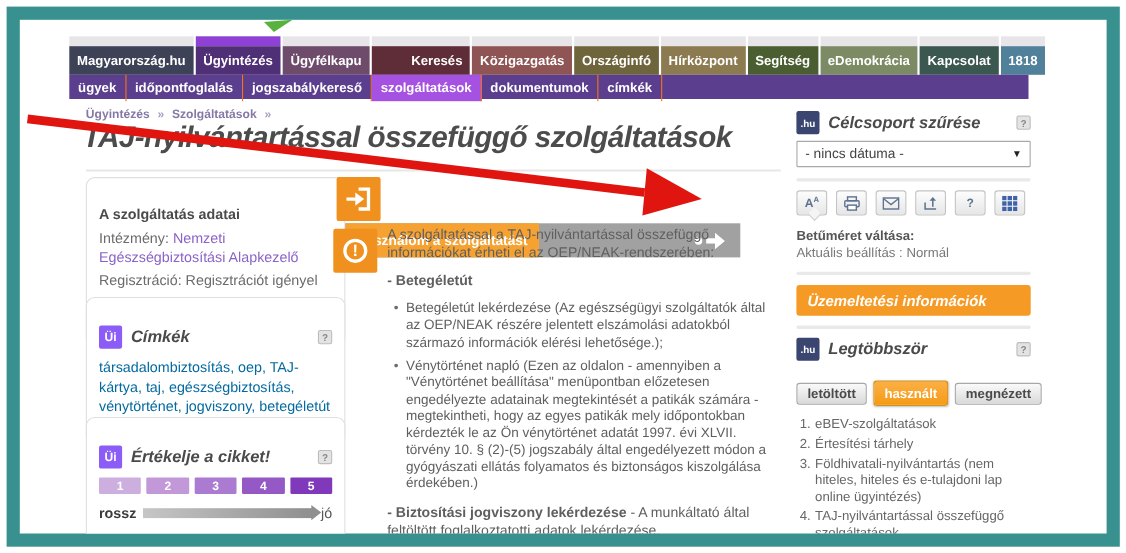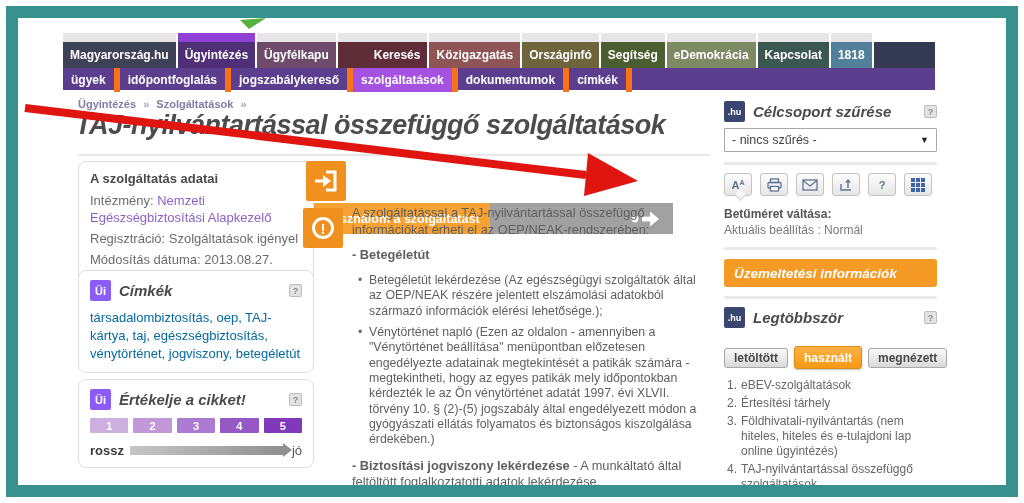--- a/index.html
+++ b/index.html
@@ -13,31 +13,31 @@
   
   #primary-nav { position:absolute; left:45px; top:15px; width:872px; display:flex; gap:2px; height:35px; }
   #primary-nav .tab { display:flex; flex-direction:column; flex:0 0 auto; cursor:pointer; }
   #primary-nav .strip { height:9px; background:#e7e5e8; }
   #primary-nav .strip.active { background:#8f41d6; }
   #primary-nav .tbody { height:26px; color:#fff; font-weight:bold; font-size:12px; padding:0 7px; display:flex; align-items:center; white-space:nowrap; }
   #primary-nav .filler { flex:1 1 auto; min-width:0; margin-top:9px; background:#333a52; }
 
   
   #subnav { position:absolute; left:45px; top:50px; width:872px; height:22px; background:#5c3e8e; display:flex; }
-  #subnav .sitem { color:#fff; font-size:12px; font-weight:bold; padding:12px 8px; display:flex; align-items:center; border-right:6px solid #f97316; white-space:nowrap; cursor:pointer; }
+  #subnav .sitem { color:#fff; font-size:12px; font-weight:bold; padding:12px 8px; display:flex; align-items:center; border-right:1px solid #f97316; white-space:nowrap; cursor:pointer; }
   #subnav .sitem.active { background:#a551e1; }
 
   
   #breadcrumb { position:absolute; left:60px; top:80px; font-size:11px; font-weight:bold; color:#8579a6; }
   #breadcrumb .sep { color:#a99fc2; margin:0 4px; }
   #page-title { position:absolute; left:57px; top:92px; font-size:27px; font-weight:bold; font-style:italic; color:#4c4c4c; letter-spacing:-0.5px; }
   #title-rule { position:absolute; left:60px; top:136px; width:632px; height:2px; background:#e7e7e7; border-radius:2px; }
 
   
-  .lbox { position:absolute; left:60px; width:236px; border:1px solid #e0dee3; border-radius:8px; padding:9px 11px; background:#fff; }
+  .lbox { position:absolute; left:60px; width:236px; border:1px solid #e0dee3; border-radius:8px; padding:25px 11px; background:#fff; }
   .lbox .box-title { font-size:13px; font-weight:bold; color:#4a4a4a; margin-bottom:6px; }
   .lbox .meta { font-size:13px; color:#6b6b6b; line-height:1.32; margin-bottom:4px; }
   .lbox a.plink { color:#8a62c8; text-decoration:none; }
   .head-row { display:flex; align-items:center; margin-bottom:8px; }
   .badge { width:21px; height:21px; border-radius:2px; color:#fff; font-weight:bold; display:flex; align-items:center; justify-content:center; flex:0 0 auto; }
   .badge.ui { background:#8b5cf6; font-size:11px; }
   .badge.hu { background:#3a4570; font-size:9px; }
   .head-title { font-size:15px; font-weight:bold; font-style:italic; color:#4a4a4a; margin-left:8px; flex:1; }
   .help { width:13px; height:13px; background:#e3e3e3; border:1px solid #bdbdbd; border-radius:2px; color:#8a8a8a; font-size:9px; font-weight:bold; display:flex; align-items:center; justify-content:center; cursor:pointer; }
   .tags-text { font-size:13px; color:#0369a1; line-height:1.38; }
@@ -117,20 +117,24 @@
         <div class="tab">
           <div class="strip"></div>
           <div class="tbody" style="background: rgb(143, 84, 84);">Közigazgatás</div>
         </div>
         <div class="tab">
           <div class="strip"></div>
           <div class="tbody" style="background: rgb(111, 101, 60);">Országinfó</div>
         </div>
         <div class="tab">
           <div class="strip"></div>
+          <div class="tbody" style="background: rgb(140, 122, 80);">Hírközpont</div>
+        </div>
+        <div class="tab">
+          <div class="strip"></div>
           <div class="tbody" style="background: rgb(75, 94, 49);">Segítség</div>
         </div>
         <div class="tab">
           <div class="strip"></div>
           <div class="tbody" style="background: rgb(124, 139, 100);">eDemokrácia</div>
         </div>
         <div class="tab">
           <div class="strip"></div>
           <div class="tbody" style="background: rgb(59, 88, 80);">Kapcsolat</div>
         </div>
@@ -156,21 +160,21 @@
     <span>Szolgáltatások</span>
     <span class="sep">»</span>
   </div>
 
   <h1 id="page-title">TAJ-nyilvántartással összefüggő szolgáltatások</h1>
   <div id="title-rule"></div>
 
   <div class="lbox" style="top:143px;">
     <div class="box-title">A szolgáltatás adatai</div>
     <div class="meta"><span>Intézmény: </span><a class="plink" href="#">Nemzeti Egészségbiztosítási Alapkezelő</a></div>
-    <div class="meta">Regisztráció: Szolgáltatások igényel</div>
+    <div class="meta">Regisztráció: Regisztrációt igényel</div>
     <div class="meta">Módosítás dátuma: 2013.08.27.</div>
   </div>
 
   <div class="lbox" style="top:252px;">
     <div class="head-row">
       <span class="badge ui">Üi</span>
       <span class="head-title">Címkék</span>
       <span class="help">?</span>
     </div>
     <div class="tags-text">társadalombiztosítás, oep, TAJ-kártya, taj, egészségbiztosítás, vénytörténet, jogviszony, betegéletút</div>
@@ -231,21 +235,21 @@
 
   </div>
 
   <div id="rsb">
     <div class="head-row" style="margin-bottom:0;">
       <span class="badge hu">.hu</span>
       <span class="head-title">Célcsoport szűrése</span>
       <span class="help">?</span>
     </div>
     <div id="filter-select">
-      <span>- nincs szűrés -</span>
+      <span>- nincs dátuma -</span>
       <span class="caret">▼</span>
     </div>
     <div class="divider mt8"></div>
     <div id="toolbar">
       <div class="tb-btn">A<span style="font-size:7px;margin-bottom:5px;">A</span></div>
       <div class="tb-btn">
         <svg width="15" height="14" viewBox="0 0 15 14">
               <rect x="3.5" y="1" width="8" height="3.5" fill="none" stroke="#5e7391" stroke-width="1.3"></rect>
               <rect x="1" y="4.5" width="13" height="5.5" rx="1" fill="none" stroke="#5e7391" stroke-width="1.3"></rect>
               <rect x="3.5" y="8.5" width="8" height="4.5" fill="#fff" stroke="#5e7391" stroke-width="1.3"></rect>

